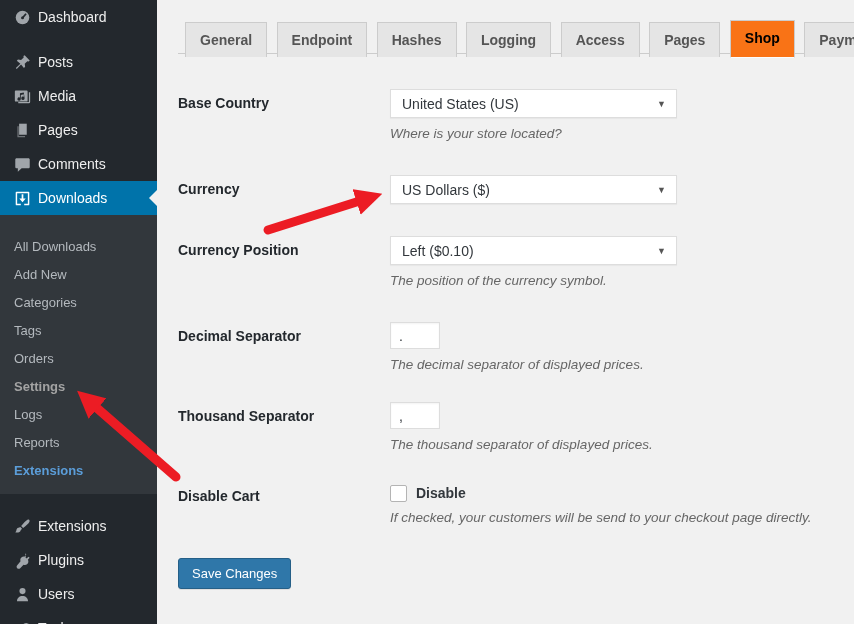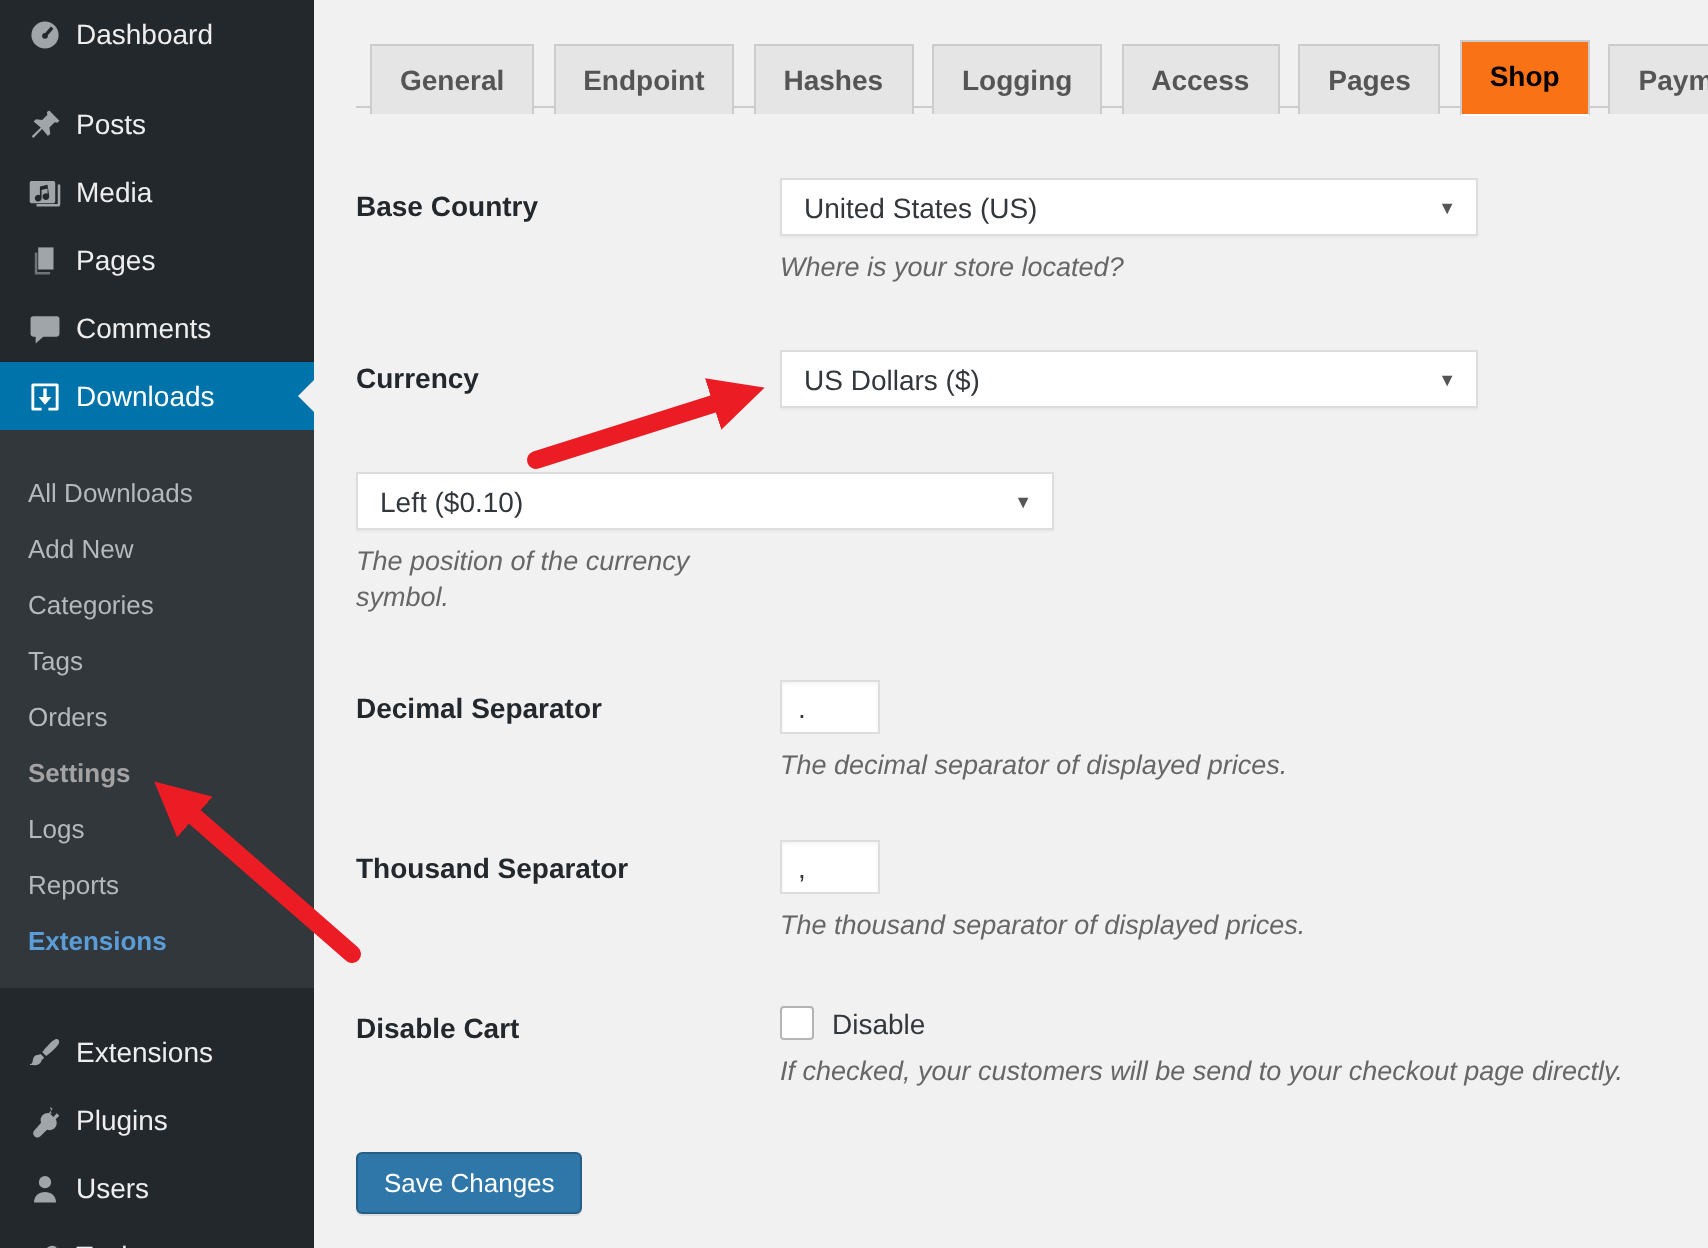--- a/index.html
+++ b/index.html
@@ -61,36 +61,36 @@
     background:#f97316; color:#000; padding-bottom:9px; top:2px;
     border-bottom:1px solid #fcfcfc;
   }
 
   
   .settings-form { margin-top:35px; }
   .form-row { display:grid; grid-template-columns:212px auto; margin-bottom:32px; }
   .form-label { font-size:14px; font-weight:bold; color:#23282d; padding-top:6px; }
   .form-field { }
   .select {
-    width:349px; height:29px; background:#fff; border:1px solid #ddd;
+    width:287px; height:29px; background:#fff; border:1px solid #ddd;
     display:flex; align-items:center; justify-content:space-between;
     padding:0 10px 0 11px; font-size:14px; color:#32373c; cursor:pointer;
     box-shadow:0 1px 1px rgba(0,0,0,.04);
   }
   .select .caret { font-size:9px; color:#555; }
   .text-input {
     width:50px; height:27px; background:#fff; border:1px solid #ddd;
     padding:0 8px; font-size:14px; color:#32373c;
     font-family:"Liberation Sans","DejaVu Sans",sans-serif;
     box-shadow:inset 0 1px 2px rgba(0,0,0,.05);
   }
   .description {
     font-style:italic; color:#666; font-size:13.5px; margin-top:7px; line-height:18px;
   }
-  .checkbox-line { display:flex; align-items:center; gap:9px; padding-top:3px; }
+  .checkbox-line { display:flex; align-items:flex-start; gap:9px; padding-top:3px;font-weight:bold; }
   .checkbox {
     width:17px; height:17px; background:#fff; border:1px solid #b4b4b4;
     border-radius:2px; cursor:pointer; display:inline-block;
   }
   .checkbox-label { font-size:14px; color:#32373c; }
 
   .save-button {
     margin-top:31px; display:inline-block;
     background:#2f77a9; border:1px solid #255f87; border-radius:3px;
     color:#fff; font-size:13px; padding:7px 13px; cursor:pointer;
@@ -253,20 +253,21 @@
       <div class="form-label">Currency</div>
       <div class="form-field">
         <div class="select">
           <span>US Dollars ($)</span>
           <span class="caret">▼</span>
         </div>
       </div>
     </div>
 
     <div class="form-row">
+      <div class="form-label">Currency Position</div>
       <div class="form-field">
         <div class="select">
           <span>Left ($0.10)</span>
           <span class="caret">▼</span>
         </div>
         <div class="description">The position of the currency symbol.</div>
       </div>
     </div>
 
     <div class="form-row" style="margin-bottom:28px">

